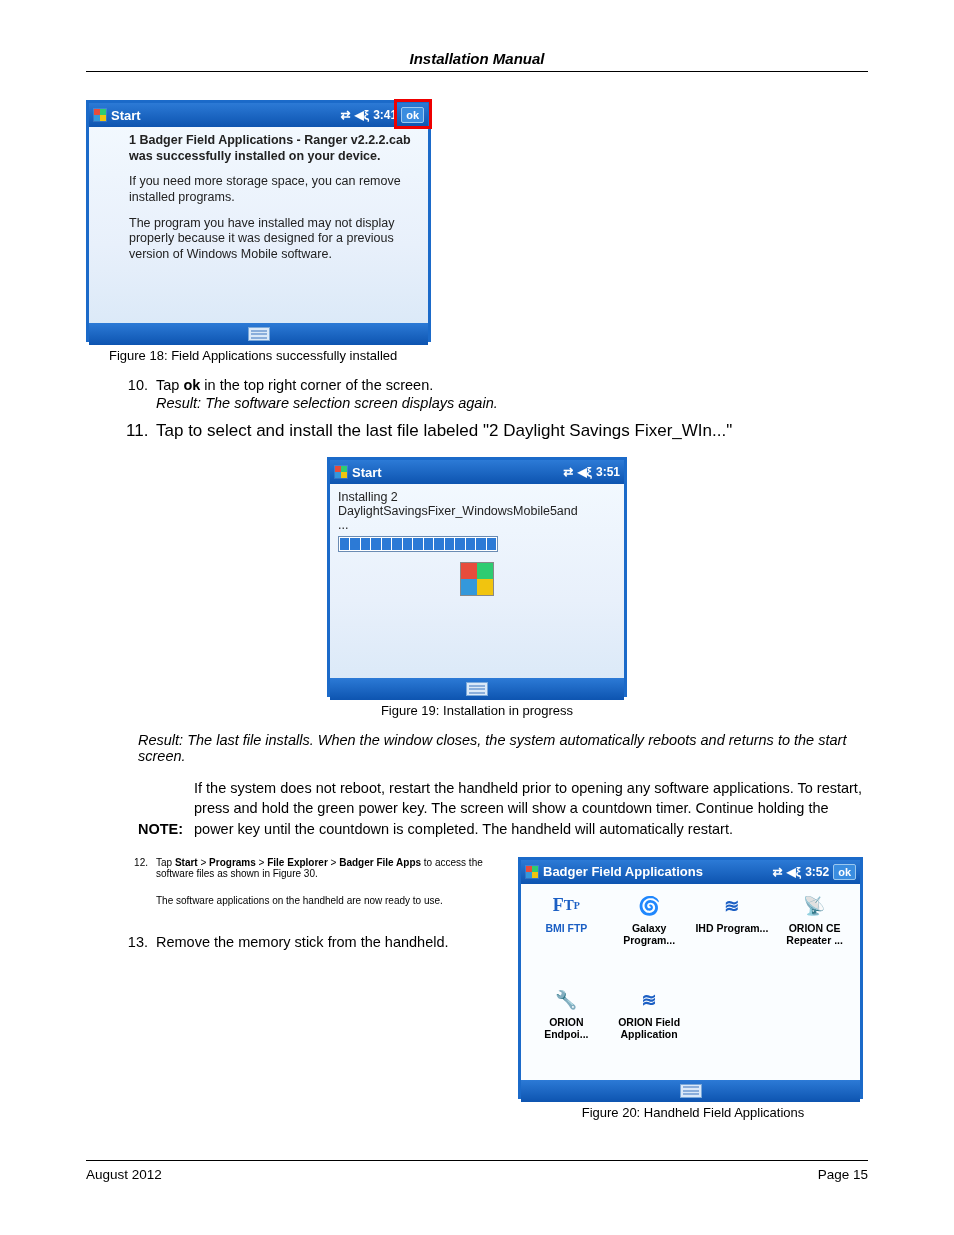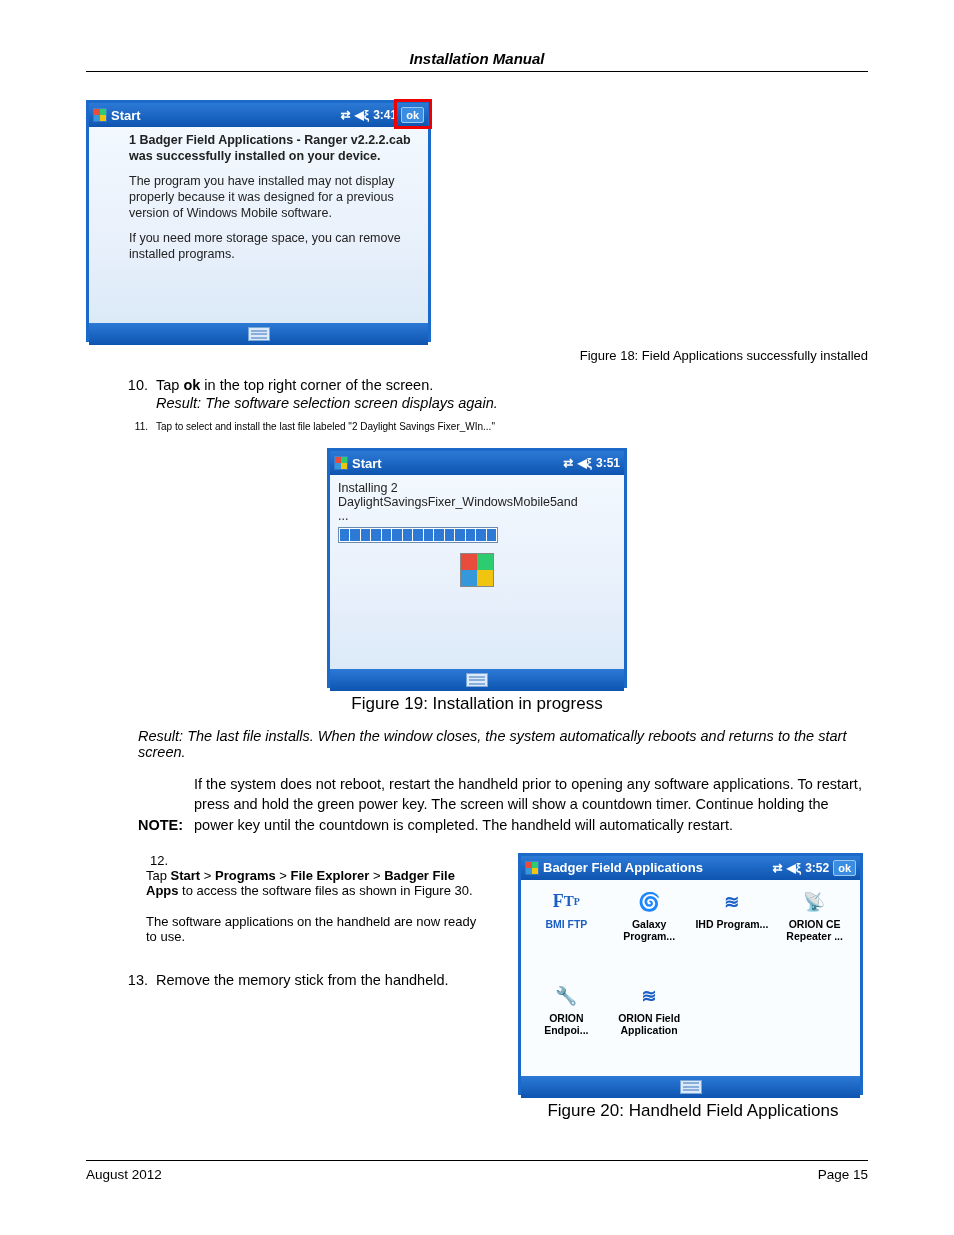--- a/index.html
+++ b/index.html
@@ -65,22 +65,22 @@
   .wm-kbd-mid{width:80%;height:2px;background:#8aaedb;}
 
   .progress {
     width:160px;height:16px;border:1px solid #6a8bb3;background:#fff;
     display:flex;gap:1px;padding:1px;margin:4px 0 6px;
   }
   .progress span{flex:1;background:#2c7ad6;}
   .winlogo{width:34px;height:34px;display:inline-flex;flex-wrap:wrap;border:1px solid #888;margin:4px auto;}
   .winlogo span{width:50%;height:50%;}
 
-  .caption { text-align:center; font-size:17px; margin-top:6px; }
-  .caption-left { text-align:right; font-size:13px; margin-top:6px; margin-left:36px; }
+  .caption { text-align:center; font-size:13px; margin-top:6px; }
+  .caption-left { text-align:left; font-size:13px; margin-top:6px; margin-left:23px; }
   .result-long { font-style: italic; font-size:14.5px; margin:14px 0 14px 52px; }
   .note-row { display:flex; margin:2px 0 18px 52px; font-size:14.5px; line-height:1.4;align-items:flex-end;}
   .note-label { font-weight:bold; width:56px; flex-shrink:0; }
 
   .two-col { display:flex; gap:28px; align-items:flex-start; margin-left:0; }
   .col-left { flex:1; }
   .col-right { width:350px; }
 
   .nav-path b { font-weight:bold; }
 
@@ -120,41 +120,41 @@
       <span class="wm-status">
         <span>⇄</span>
         <span>◀ξ</span>
         <span>3:41</span>
         <span class="wm-ok">ok</span>
       </span>
     </div>
     <div class="redbox" style="top:-4px;right:-4px;width:38px;height:30px;"></div>
     <div class="wm-body" style="height:196px;padding-left:40px;">
       <p class="bold">1 Badger Field Applications - Ranger v2.2.2.cab was successfully installed on your device.</p>
+      <p>If you need more storage space, you can remove installed programs.</p>
       <p>The program you have installed may not display properly because it was designed for a previous version of Windows Mobile software.</p>
-      <p>If you need more storage space, you can remove installed programs.</p>
     </div>
     <div class="wm-softbar">
       <span class="wm-kbd">
           <span class="wm-kbd-mid"></span>
         </span>
     </div>
   </div>
   <div class="caption-left">Figure 18:  Field Applications successfully installed</div>
 </div>
 
 <div style="margin-top:14px;">
   <div style="display:flex;margin-left:40px;font-size:14.5px;">
     <div style="width:30px;text-align:right;padding-right:8px;">10.</div>
     <div style="flex:1;">
       <span>Tap  </span><b>ok</b><span> in the top right corner of the screen.</span>
       <div style="font-style:italic;margin-top:2px;">Result: The software selection screen displays again.</div>
     </div>
   </div>
-  <div style="display:flex;margin-left:40px;margin-top:10px;font-size:10px;">
+  <div style="display:flex;margin-left:40px;margin-top:10px;font-size:17px;">
     <div style="width:30px;text-align:right;padding-right:8px;">11.</div>
     <div style="flex:1;">Tap to select and install the last file labeled "2 Daylight Savings Fixer_WIn..."</div>
   </div>
 </div>
 
 <div style="margin-top:16px;display:flex;justify-content:center;">
   <div>
     <div class="wm-window" style="width:300px;height:240px;">
       <div class="wm-titlebar">
         <span class="wm-flag">
@@ -213,21 +213,21 @@
 
 <div class="result-long">Result: The last file installs. When the window closes, the system automatically reboots and returns to the start screen.</div>
 
 <div class="note-row">
   <div class="note-label">NOTE:</div>
   <div>If the system does not reboot, restart the handheld prior to opening any software applications. To restart, press and hold the green power key. The screen will show a countdown timer. Continue holding the power key until the countdown is completed. The handheld will automatically restart.</div>
 </div>
 
 <div class="two-col">
   <div class="col-left">
-    <div style="display:flex;margin-left:60px;font-size:13px;flex-direction:column;">
+    <div style="display:flex;margin-left:40px;font-size:10px;">
       <div style="width:30px;text-align:right;padding-right:8px;">12.</div>
       <div style="flex:1;">
         <span class="nav-path">
           <span>Tap </span><b>Start</b><span> &gt; </span><b>Programs</b><span> &gt; </span><b>File Explorer</b><span> &gt; </span><b>Badger File Apps</b><span> to access the software files as shown in Figure 30.</span>
         </span>
         <div style="margin-top:16px;">The software applications on the handheld are now ready to use.</div>
       </div>
     </div>
     <div style="display:flex;margin-left:40px;margin-top:28px;font-size:14.5px;">
       <div style="width:30px;text-align:right;padding-right:8px;">13.</div>

